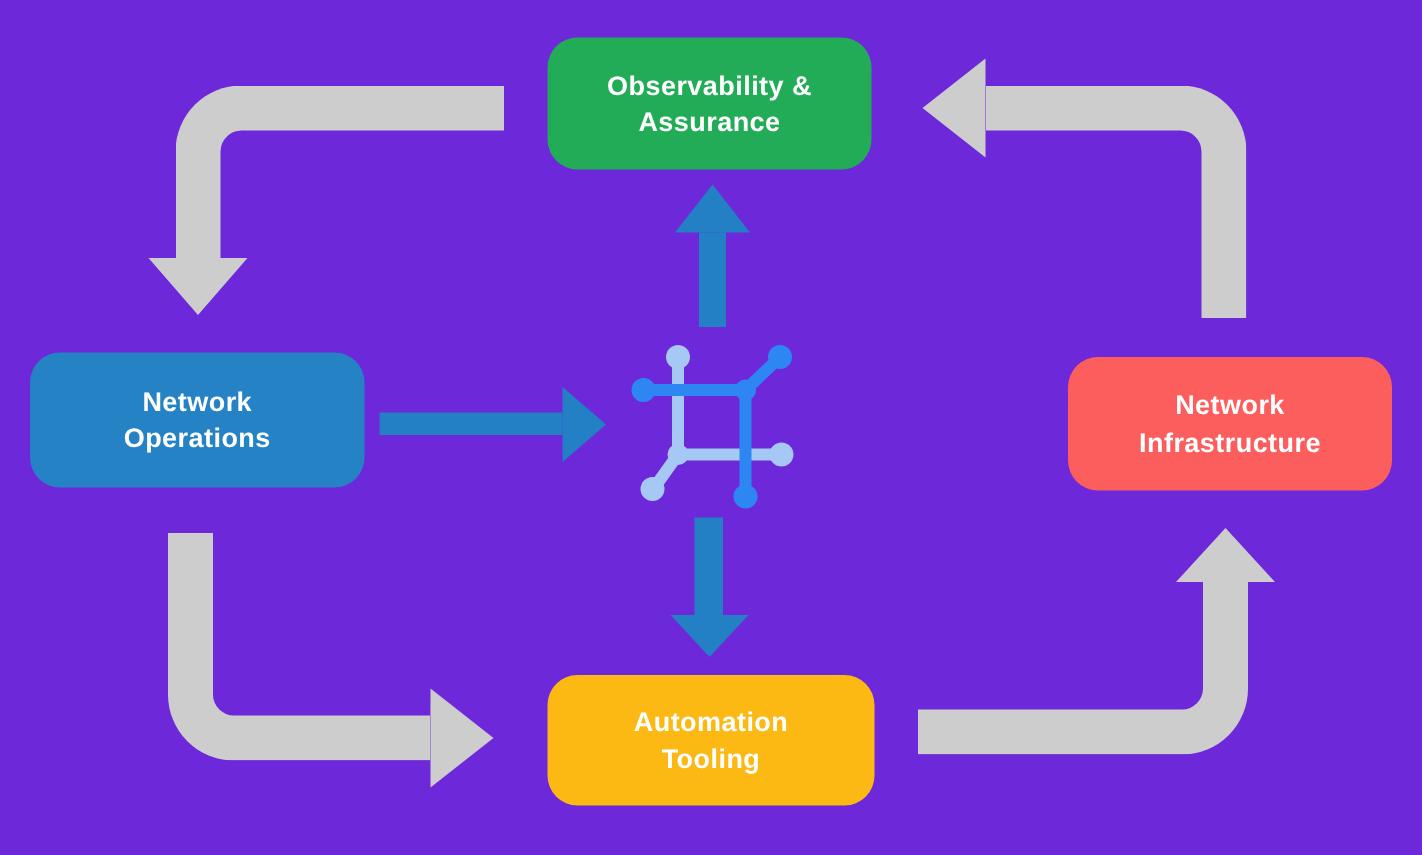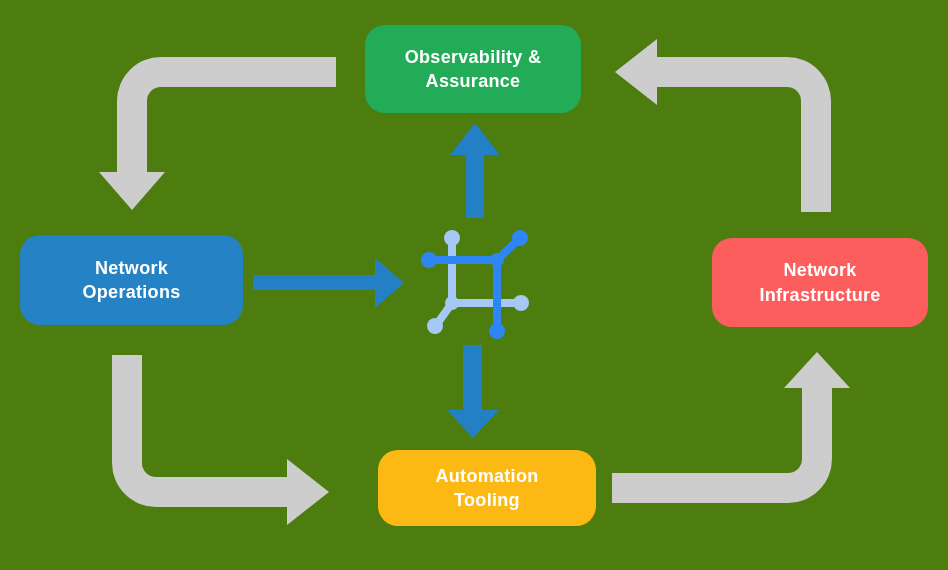--- a/index.html
+++ b/index.html
@@ -1,40 +1,40 @@
 <!DOCTYPE html>
 <html><head>
 <meta charset="utf-8">
 <style>
   html, body { margin: 0; padding: 0; background: #000; }
   #canvas {
     position: relative;
     width: 948px; height: 570px;
-    background: #4d7c0f;
+    background: #6d28d9;
     overflow: hidden;
     font-family: "Liberation Sans", "DejaVu Sans", sans-serif;
   }
   .node {
     position: absolute;
     border-radius: 20px;
     display: flex; align-items: center; justify-content: center;
     text-align: center;
   }
   .node .label {
     color: #fff;
     font-size: 18px;
     font-weight: 600;
     line-height: 1.35;
     letter-spacing: .3px;
     white-space: pre-line;
   }
   .n-observability { left: 365px; top: 25px;  width: 216px; height: 88px; background: #23AC58; }
   .n-operations    { left: 20px;  top: 235px; width: 223px; height: 90px; background: #2583C5; }
   .n-infrastructure{ left: 712px; top: 238px; width: 216px; height: 89px; background: #FC5D5D; }
-  .n-automation    { left: 378px; top: 450px; width: 218px; height: 76px; background: #FCB813; }
+  .n-automation    { left: 365px; top: 450px; width: 218px; height: 87px; background: #FCB813; }
 
   
   .elbow { position: absolute; box-sizing: border-box; background: transparent; }
   .elbow-tl { left: 117px; top: 57px;  width: 219px; height: 116px;
               border-left: 30px solid #CDCDCD; border-top: 30px solid #CDCDCD;
               border-top-left-radius: 44px; }
   .elbow-bl { left: 112px; top: 355px; width: 175px; height: 152px;
               border-left: 30px solid #CDCDCD; border-bottom: 30px solid #CDCDCD;
               border-bottom-left-radius: 44px; }
   .elbow-tr { left: 657px; top: 57px;  width: 174px; height: 155px;

